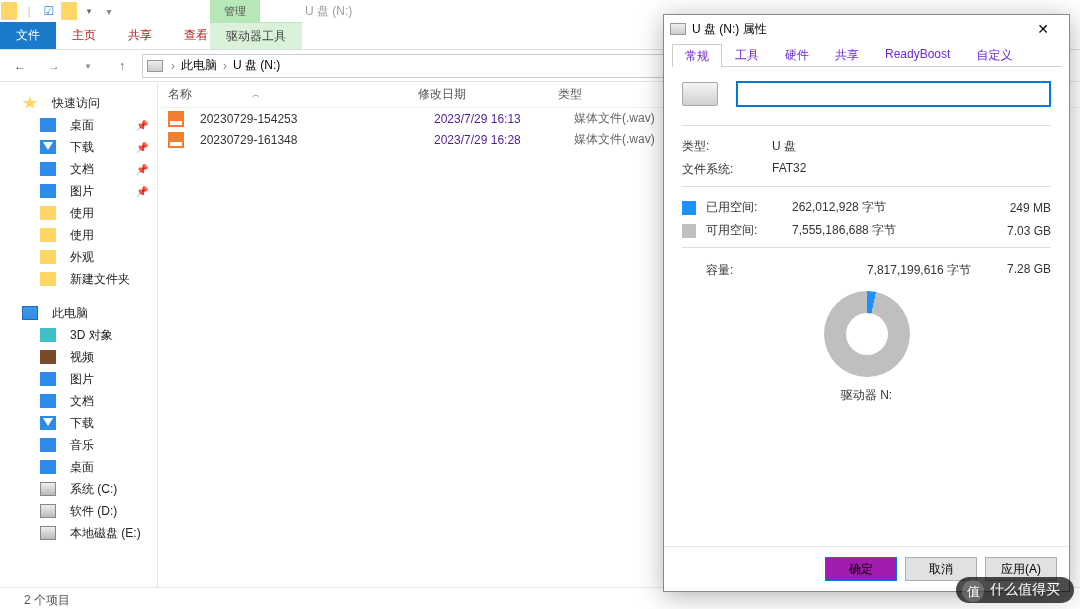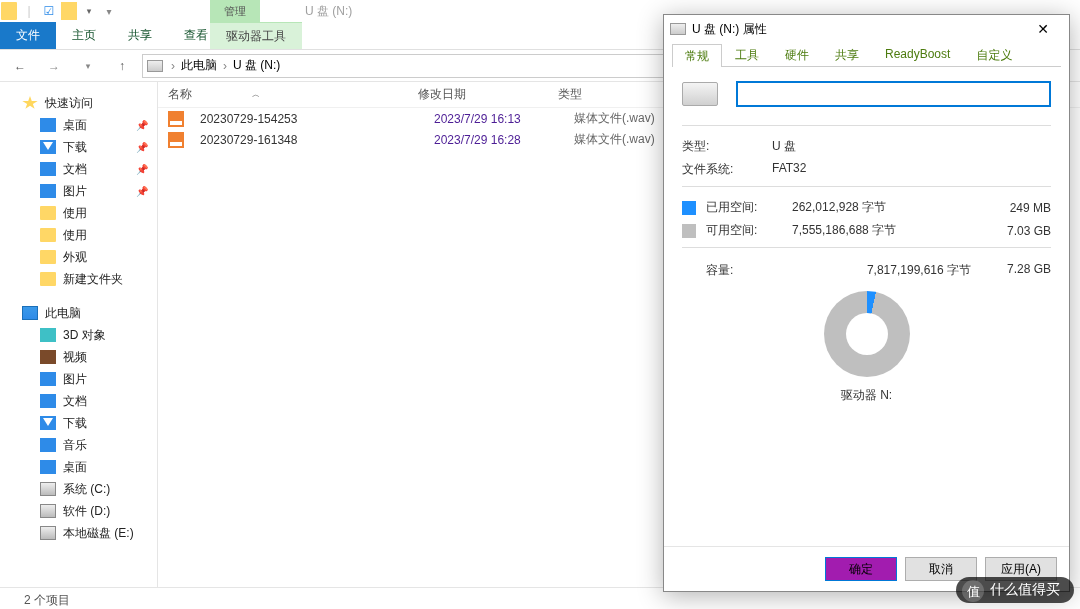--- a/index.html
+++ b/index.html
@@ -7,38 +7,38 @@
 
 
 .titlebar { height: 22px; display: flex; align-items: center; background: #fff; border-bottom: 0; }
 .titlebar .qat { display: flex; gap: 2px; align-items: center; }
 .titlebar .qat span { width: 18px; height: 18px; display: inline-flex; align-items: center; justify-content: center; }
 .titlebar .manage-tab { position: absolute; left: 210px; top: 0; height: 22px; padding: 0 14px; background: #b7e6b7; color: #555; display: flex; align-items: center; font-size: 11px; }
 .titlebar .win-title { position: absolute; left: 305px; top: 3px; color: #a0a0a0; font-size: 12px; }
 
 
 .ribbon { height: 28px; display: flex; align-items: stretch; border-bottom: 1px solid #e0e0e0; background: #fff; }
-.ribbon .tab { padding: 0 16px; display: flex; align-items: center; font-size: 12px; color: #14532d; cursor: default; }
+.ribbon .tab { padding: 0 16px; display: flex; align-items: center; font-size: 12px; color: #b91c1c; cursor: default; }
 .ribbon .tab.file { background: #1979ca; color: #fff; }
 .ribbon .tab.tool { background: #d9f2d9; color: #444; border-top:1px solid #b7e6b7; position:absolute; left:210px; top:22px; height:27px;}
 
 
 .navbar { height: 32px; display: flex; align-items: center; gap: 6px; padding: 0 6px; border-bottom: 1px solid #e5e5e5; }
 .nav-btn { width: 28px; height: 26px; display: inline-flex; align-items: center; justify-content: center; color: #888; }
 .nav-btn.active { color: #555; }
 .nav-up { color:#555; }
 .addr { flex: 0 0 auto; display: flex; align-items: center; height: 24px; border: 1px solid #ccc; padding: 0 4px; width: 540px; }
 .addr .drv-ic { width: 16px; height: 12px; background: linear-gradient(#eee,#ccc); border:1px solid #999; margin-right: 6px; }
 .addr .crumb { padding: 0 4px; }
 .addr .sep { color: #888; padding: 0 2px; }
 
 
 .main { display: flex; height: calc(100% - 22px - 28px - 32px - 22px); }
 .sidebar { width: 158px; border-right: 1px solid #e5e5e5; padding: 10px 0; overflow: hidden; }
-.side-item { display: flex; align-items: center; height: 22px; padding-left: 22px; gap: 7px; font-size: 12px; color: #222; white-space: nowrap; }
+.side-item { display: flex; align-items: center; height: 22px; padding-left: 22px; gap: 14px; font-size: 12px; color: #222; white-space: nowrap; }
 .side-item.lvl2 { padding-left: 40px; }
 .side-item .pin { margin-left: auto; margin-right: 8px; color: #888; font-size: 10px; }
 .side-sep { height: 12px; }
 .ic { width: 16px; height: 14px; display: inline-block; flex: 0 0 16px; }
 .ic-star { background: #ffd75e; clip-path: polygon(50% 0,61% 35%,98% 35%,68% 57%,79% 91%,50% 70%,21% 91%,32% 57%,2% 35%,39% 35%); }
 .ic-desktop { background: #2e8be8; }
 .ic-down { background: #2e8be8; position: relative; }
 .ic-down::after { content:""; position:absolute; left:3px; top:2px; width:0;height:0;border-left:5px solid transparent;border-right:5px solid transparent;border-top:8px solid #fff; }
 .ic-doc { background: #2e8be8; }
 .ic-pic { background: #2e8be8; }
@@ -68,21 +68,21 @@
 
 
 .statusbar { position: absolute; bottom: 0; left: 0; right: 0; height: 22px; border-top: 1px solid #e5e5e5; display: flex; align-items: flex-end; padding: 0 24px; font-size: 12px; color: #555; }
 
 
 .dialog { position: absolute; left: 663px; top: 14px; width: 407px; height: 578px; background: #fff; border: 1px solid #888; box-shadow: 0 4px 24px rgba(0,0,0,.3); display:flex; flex-direction:column; }
 .dlg-title { height: 28px; display: flex; align-items: center; padding: 0 6px; font-size: 12px; }
 .dlg-title .drv-ic2 { width: 16px; height: 12px; background: linear-gradient(#eee,#ccc); border:1px solid #999; margin-right: 6px; }
 .dlg-title .close { margin-left: auto; width: 40px; text-align: center; font-size: 14px; }
 .dlg-tabs { display: flex; border-bottom: 1px solid #ccc; margin: 0 8px; height: 24px; font-size: 12px; }
-.dlg-tabs .dtab { padding: 3px 12px 0; color: #4d7c0f; border: 1px solid transparent; border-bottom: none; }
+.dlg-tabs .dtab { padding: 3px 12px 0; color: #6d28d9; border: 1px solid transparent; border-bottom: none; }
 .dlg-tabs .dtab.active { border-color: #ccc; background: #fff; position: relative; top: 1px; }
 .dlg-body { padding: 14px 18px; flex:1; font-size: 12px; color: #333; }
 .dlg-drive-top { display:flex; align-items:center; gap:18px; margin-bottom:18px;}
 .dlg-drive-ic { width: 36px; height: 24px; background: linear-gradient(#f4f4f4,#d0d0d0); border:1px solid #aaa; border-radius:2px; }
 .dlg-name-input { flex:1; height: 26px; border: 2px solid #0078d7; padding: 0 4px; font-size: 12px; outline:none; }
 .dlg-sep { border-top: 1px solid #ddd; margin: 8px 0 12px; }
 .dlg-kv { display:flex; margin-bottom:6px; }
 .dlg-kv .k { width: 90px; }
 .dlg-space { display:flex; align-items:center; margin-bottom:6px; }
 .dlg-space .sw { width:14px; height:14px; margin-right:10px; }

